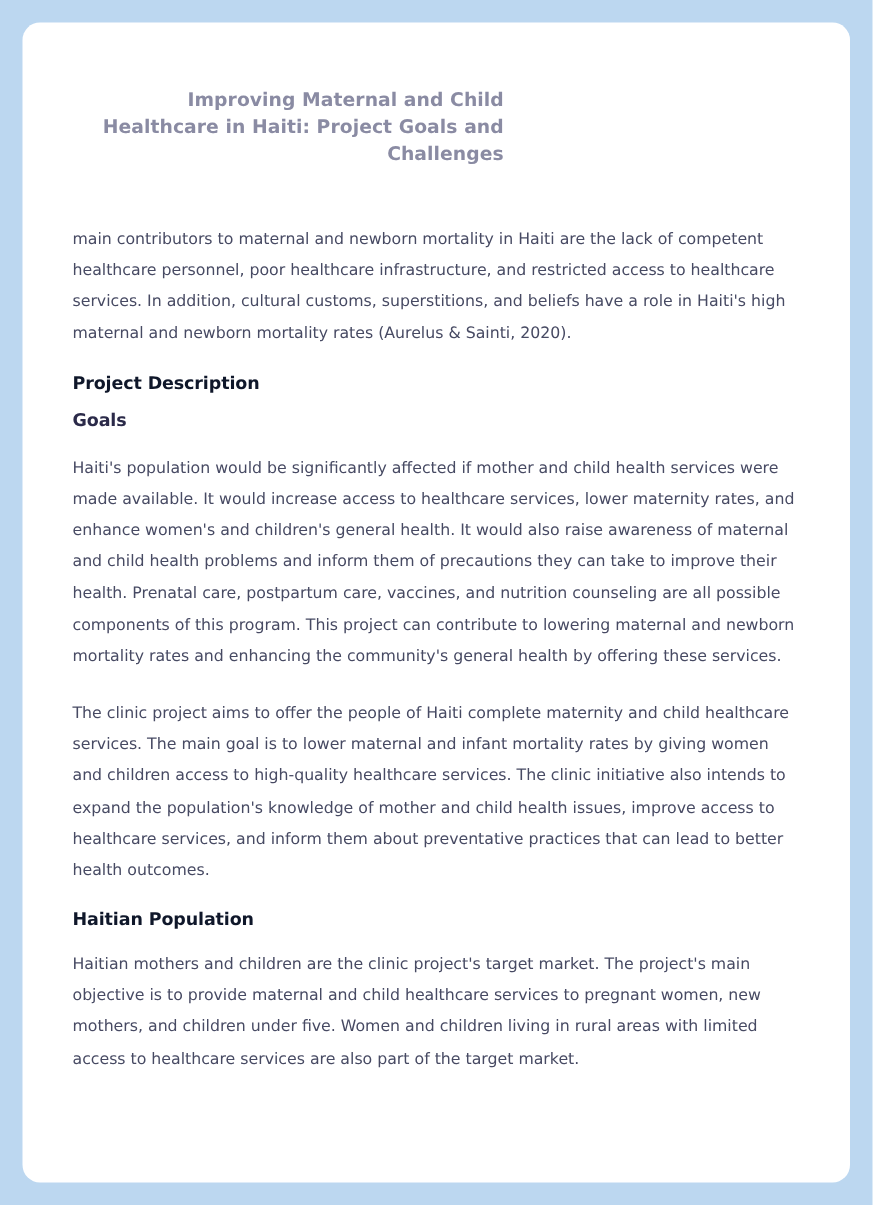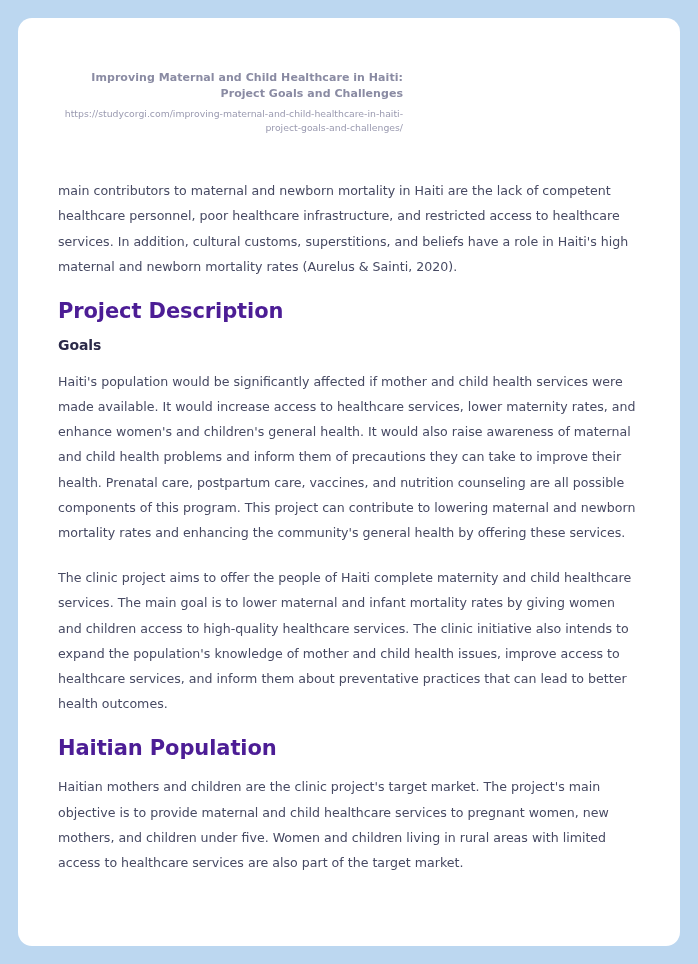--- a/index.html
+++ b/index.html
@@ -64,21 +64,21 @@
     color: #1e1b4b;
   }
 
   .header-meta {
     text-align: right;
     max-width: 345px;
     padding-top: 2px;
   }
 
   .doc-title {
-    font-size: 11px;
+    font-size: 15px;
     font-weight: 700;
     line-height: 1.42;
     color: #8a8ba3;
     letter-spacing: 0.05px;
   }
 
   .doc-url {
     margin-top: 6px;
     font-size: 9.3px;
     font-weight: 400;
@@ -94,23 +94,23 @@
   }
 
   .doc-body p {
     font-size: 12.6px;
     line-height: 2.0;
     color: #474a63;
     margin-bottom: 20px;
   }
 
   h2.section-heading {
-    font-size: 21px;
+    font-size: 14px;
     font-weight: 700;
-    color: #4c1d95;
+    color: #0f172a;
     margin-top: 18px;
     margin-bottom: 14px;
     letter-spacing: -0.1px;
   }
 
   h3.sub-heading {
     font-size: 14px;
     font-weight: 700;
     color: #2b2a49;
     margin-top: 4px;
@@ -123,21 +123,20 @@
 </head>
 <body>
 
 <div class="page-card">
 
   <div class="doc-header">
 
 
     <div class="header-meta">
       <div class="doc-title">Improving Maternal and Child Healthcare in Haiti: Project Goals and Challenges</div>
-      <div class="doc-url">https://studycorgi.com/improving-maternal-and-child-healthcare-in-haiti-project-goals-and-challenges/</div>
     </div>
 
   </div>
 
   <div class="doc-body">
 
     <p>main contributors to maternal and newborn mortality in Haiti are the lack of competent healthcare personnel, poor healthcare infrastructure, and restricted access to healthcare services. In addition, cultural customs, superstitions, and beliefs have a role in Haiti's high maternal and newborn mortality rates (Aurelus &amp; Sainti, 2020).</p>
 
     <h2 class="section-heading">Project Description</h2>
 

